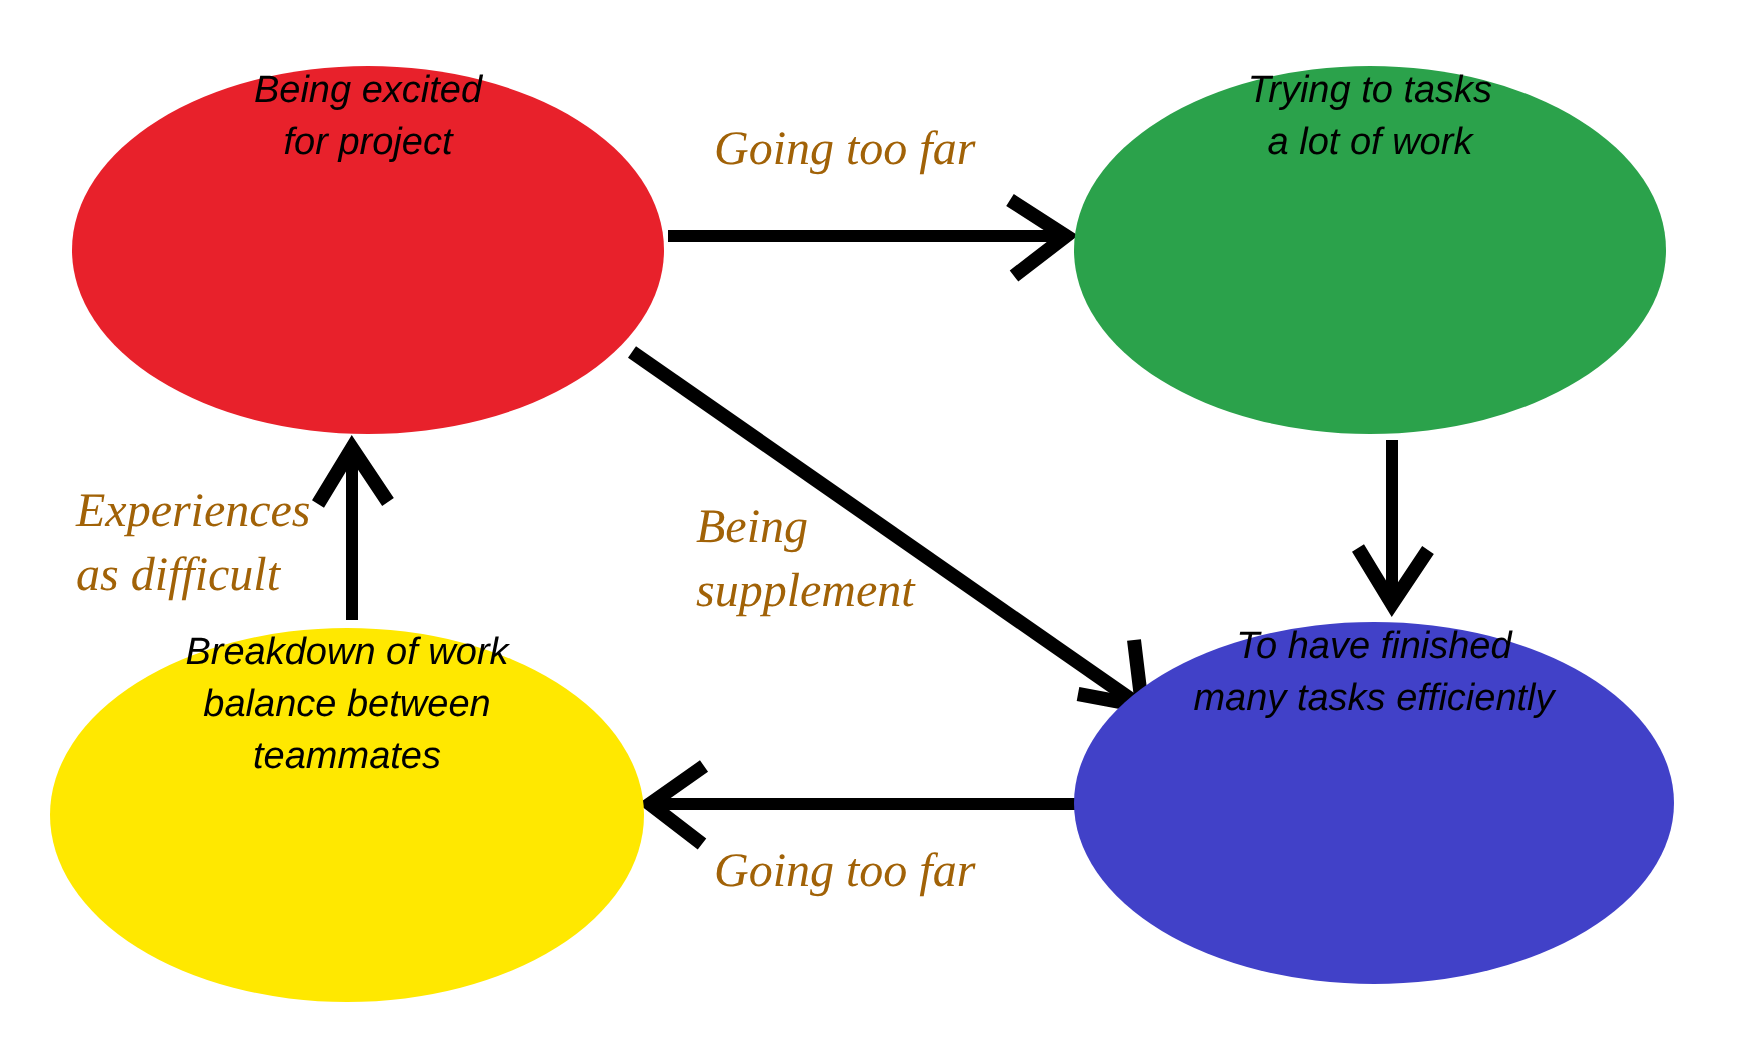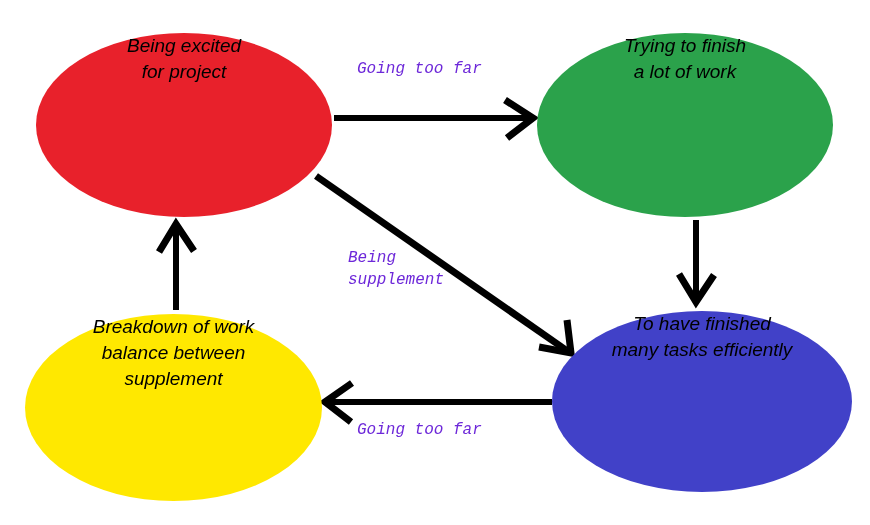--- a/index.html
+++ b/index.html
@@ -37,32 +37,32 @@
   .node-label {
     font-family: "Liberation Sans", sans-serif;
     font-size: 19px;
     line-height: 1.38;
     color: #000000;
     white-space: pre-line;
     padding: 0 14px;
   }
   .edge-label {
     position: absolute;
-    font-family: Liberation Mono, monospace;
+    font-family: Liberation Serif, serif;
     font-style: italic;
-    font-size: 16px;
+    font-size: 24px;
     line-height: 1.35;
-    color: #6d28d9;
+    color: #a16207;
     white-space: pre-line;
   }
   
   #node-excited      { left: 36px;  top: 33px;  width: 296px; height: 184px; }
   #node-trying       { left: 537px; top: 33px;  width: 296px; height: 184px; }
   #node-breakdown    { left: 25px;  top: 314px; width: 297px; height: 187px; }
-  #node-finished     { left: 552px; top: 311px; width: 300px; height: 181px; }
+  #node-finished     { left: 537px; top: 311px; width: 300px; height: 181px; }
 
   
   #label-going-too-far-top      { left: 357px; top: 59px; }
   #label-positive-opposite      { left: 717px; top: 223px; }
   #label-going-too-far-bottom   { left: 357px; top: 420px; }
   #label-experiences-difficult  { left: 38px;  top: 240px; }
   #label-good-supplement        { left: 348px; top: 248px; }
 </style>
 </head>
 <body>
@@ -96,37 +96,39 @@
       <polyline points="539,347 571,353 567,320" fill="none" stroke="#000000" stroke-width="7" stroke-linejoin="miter" stroke-linecap="butt"></polyline>
     </g>
   </svg>
 
   <div class="node" id="node-excited" style="background:#e8212b;">
     <span class="node-label">Being excited
 for project</span>
   </div>
 
   <div class="node" id="node-trying" style="background:#2ba24b;">
-    <span class="node-label">Trying to finish
+    <span class="node-label">Trying to tasks
 a lot of work</span>
   </div>
 
   <div class="node" id="node-breakdown" style="background:#ffe800;">
     <span class="node-label">Breakdown of work
 balance between
-supplement</span>
+teammates</span>
   </div>
 
   <div class="node" id="node-finished" style="background:#4141c8;">
     <span class="node-label">To have finished
 many tasks efficiently</span>
   </div>
 
   <div class="edge-label" id="label-going-too-far-top">Going too far</div>
 
 
   <div class="edge-label" id="label-going-too-far-bottom">Going too far</div>
 
+  <div class="edge-label" id="label-experiences-difficult">Experiences
+as difficult</div>
 
   <div class="edge-label" id="label-good-supplement">Being
 supplement</div>
 
 </div>
 
 </body></html>

